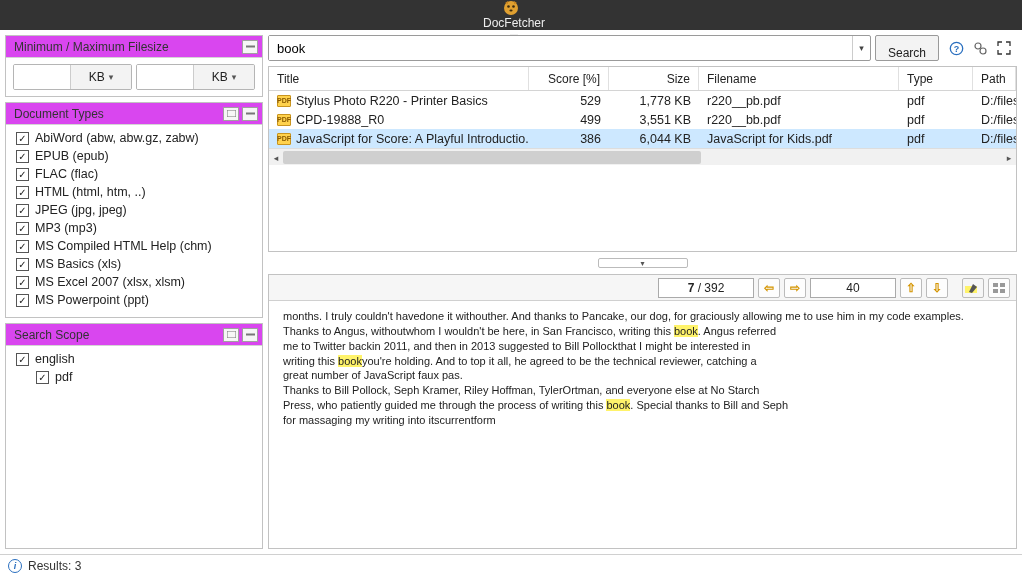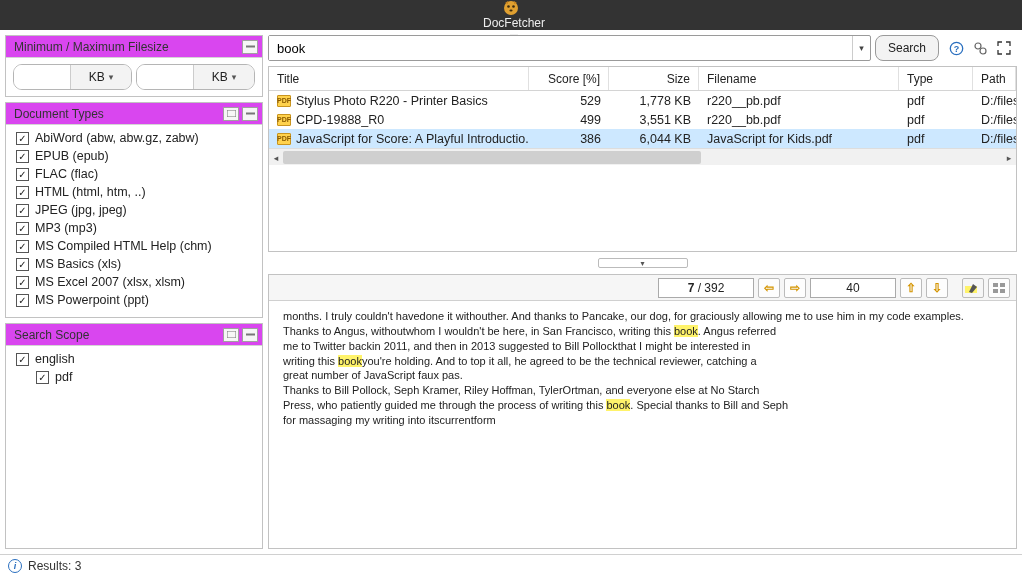--- a/index.html
+++ b/index.html
@@ -42,21 +42,21 @@
     width: 16px; height: 14px; border: 1px solid #a0a0a0;
     margin-left: 3px; background: #f6f6f6; font-size: 9px;
     display: flex; align-items: center; justify-content: center;
   }
   .panel-body { flex: 1; overflow: auto; padding: 4px 4px; }
 
   
   .sizerow { display: flex; gap: 4px; padding: 6px 7px; }
   .sizebox {
     flex: 1; display: flex; border: 1px solid #b5b5b5;
-    border-radius: 9px; height: 26px; overflow: hidden;
+    border-radius: 2px; height: 26px; overflow: hidden;
   }
   .sizebox input {
     width: 56px; border: none; outline: none; padding: 0 4px; font-size: 12px;
   }
   .sizebox .unit {
     flex: 1; display: flex; align-items: center; justify-content: center;
     border-left: 1px solid #ccc; background: #f3f3f3; gap: 4px;
     font-size: 12px;
   }
   .chev { font-size: 9px; color: #555; }
@@ -87,23 +87,23 @@
     border-radius: 2px; height: 26px; background: #fff;
   }
   .searchfield input {
     flex: 1; border: none; outline: none; padding: 0 8px; font-size: 13px;
   }
   .searchfield .drop {
     width: 18px; display: flex; align-items: center; justify-content: center;
     border-left: 1px solid #ccc; font-size: 9px; color: #444;
   }
   .search-btn {
-    padding: 0 12px; border: 1px solid #9a9a9a; border-radius: 8px;
+    padding: 0 12px; border: 1px solid #9a9a9a; border-radius: 2px;
     background: #f3f3f3; font-size: 12px;
-    display: flex; align-items: center;
+    display: flex; align-items: flex-end;
   }
   .right-icons { display: flex; align-items: center; gap: 6px; padding: 0 4px; }
   .icon-btn {
     width: 18px; height: 18px; display: flex;
     align-items: center; justify-content: center;
     color: #2a5db0; font-size: 13px;
   }
 
   
   .results-panel { flex: 0 0 186px; }

